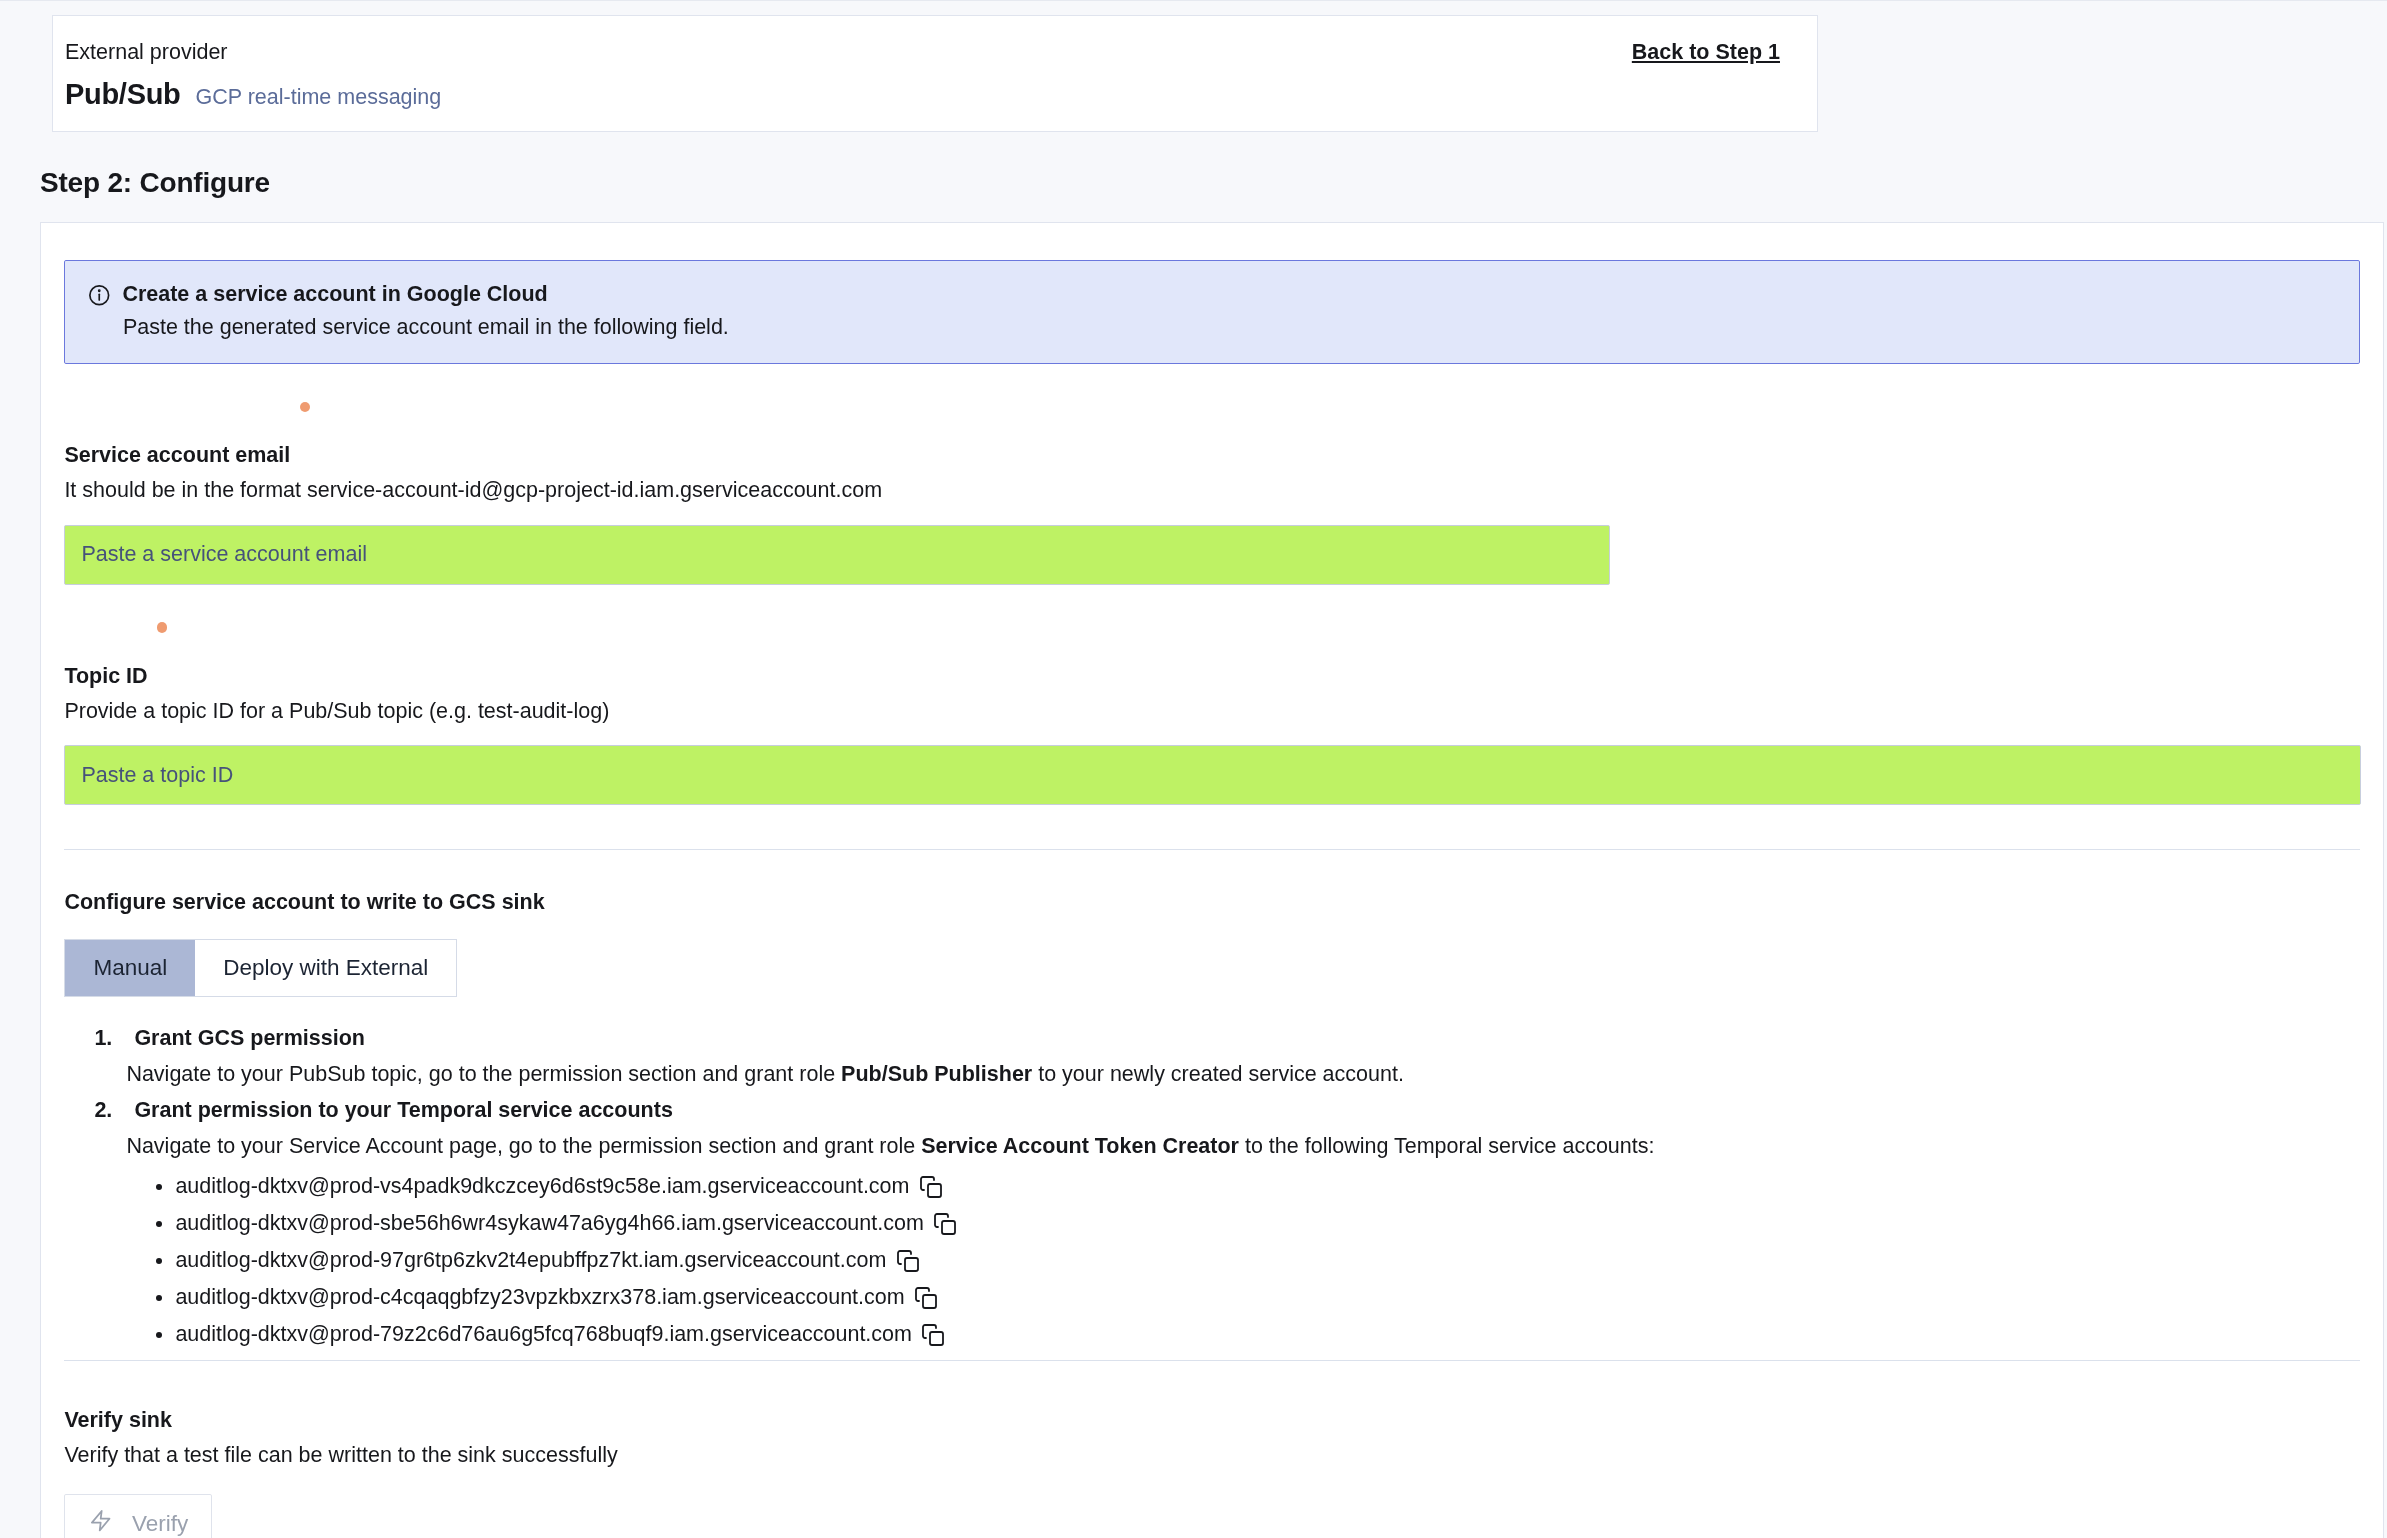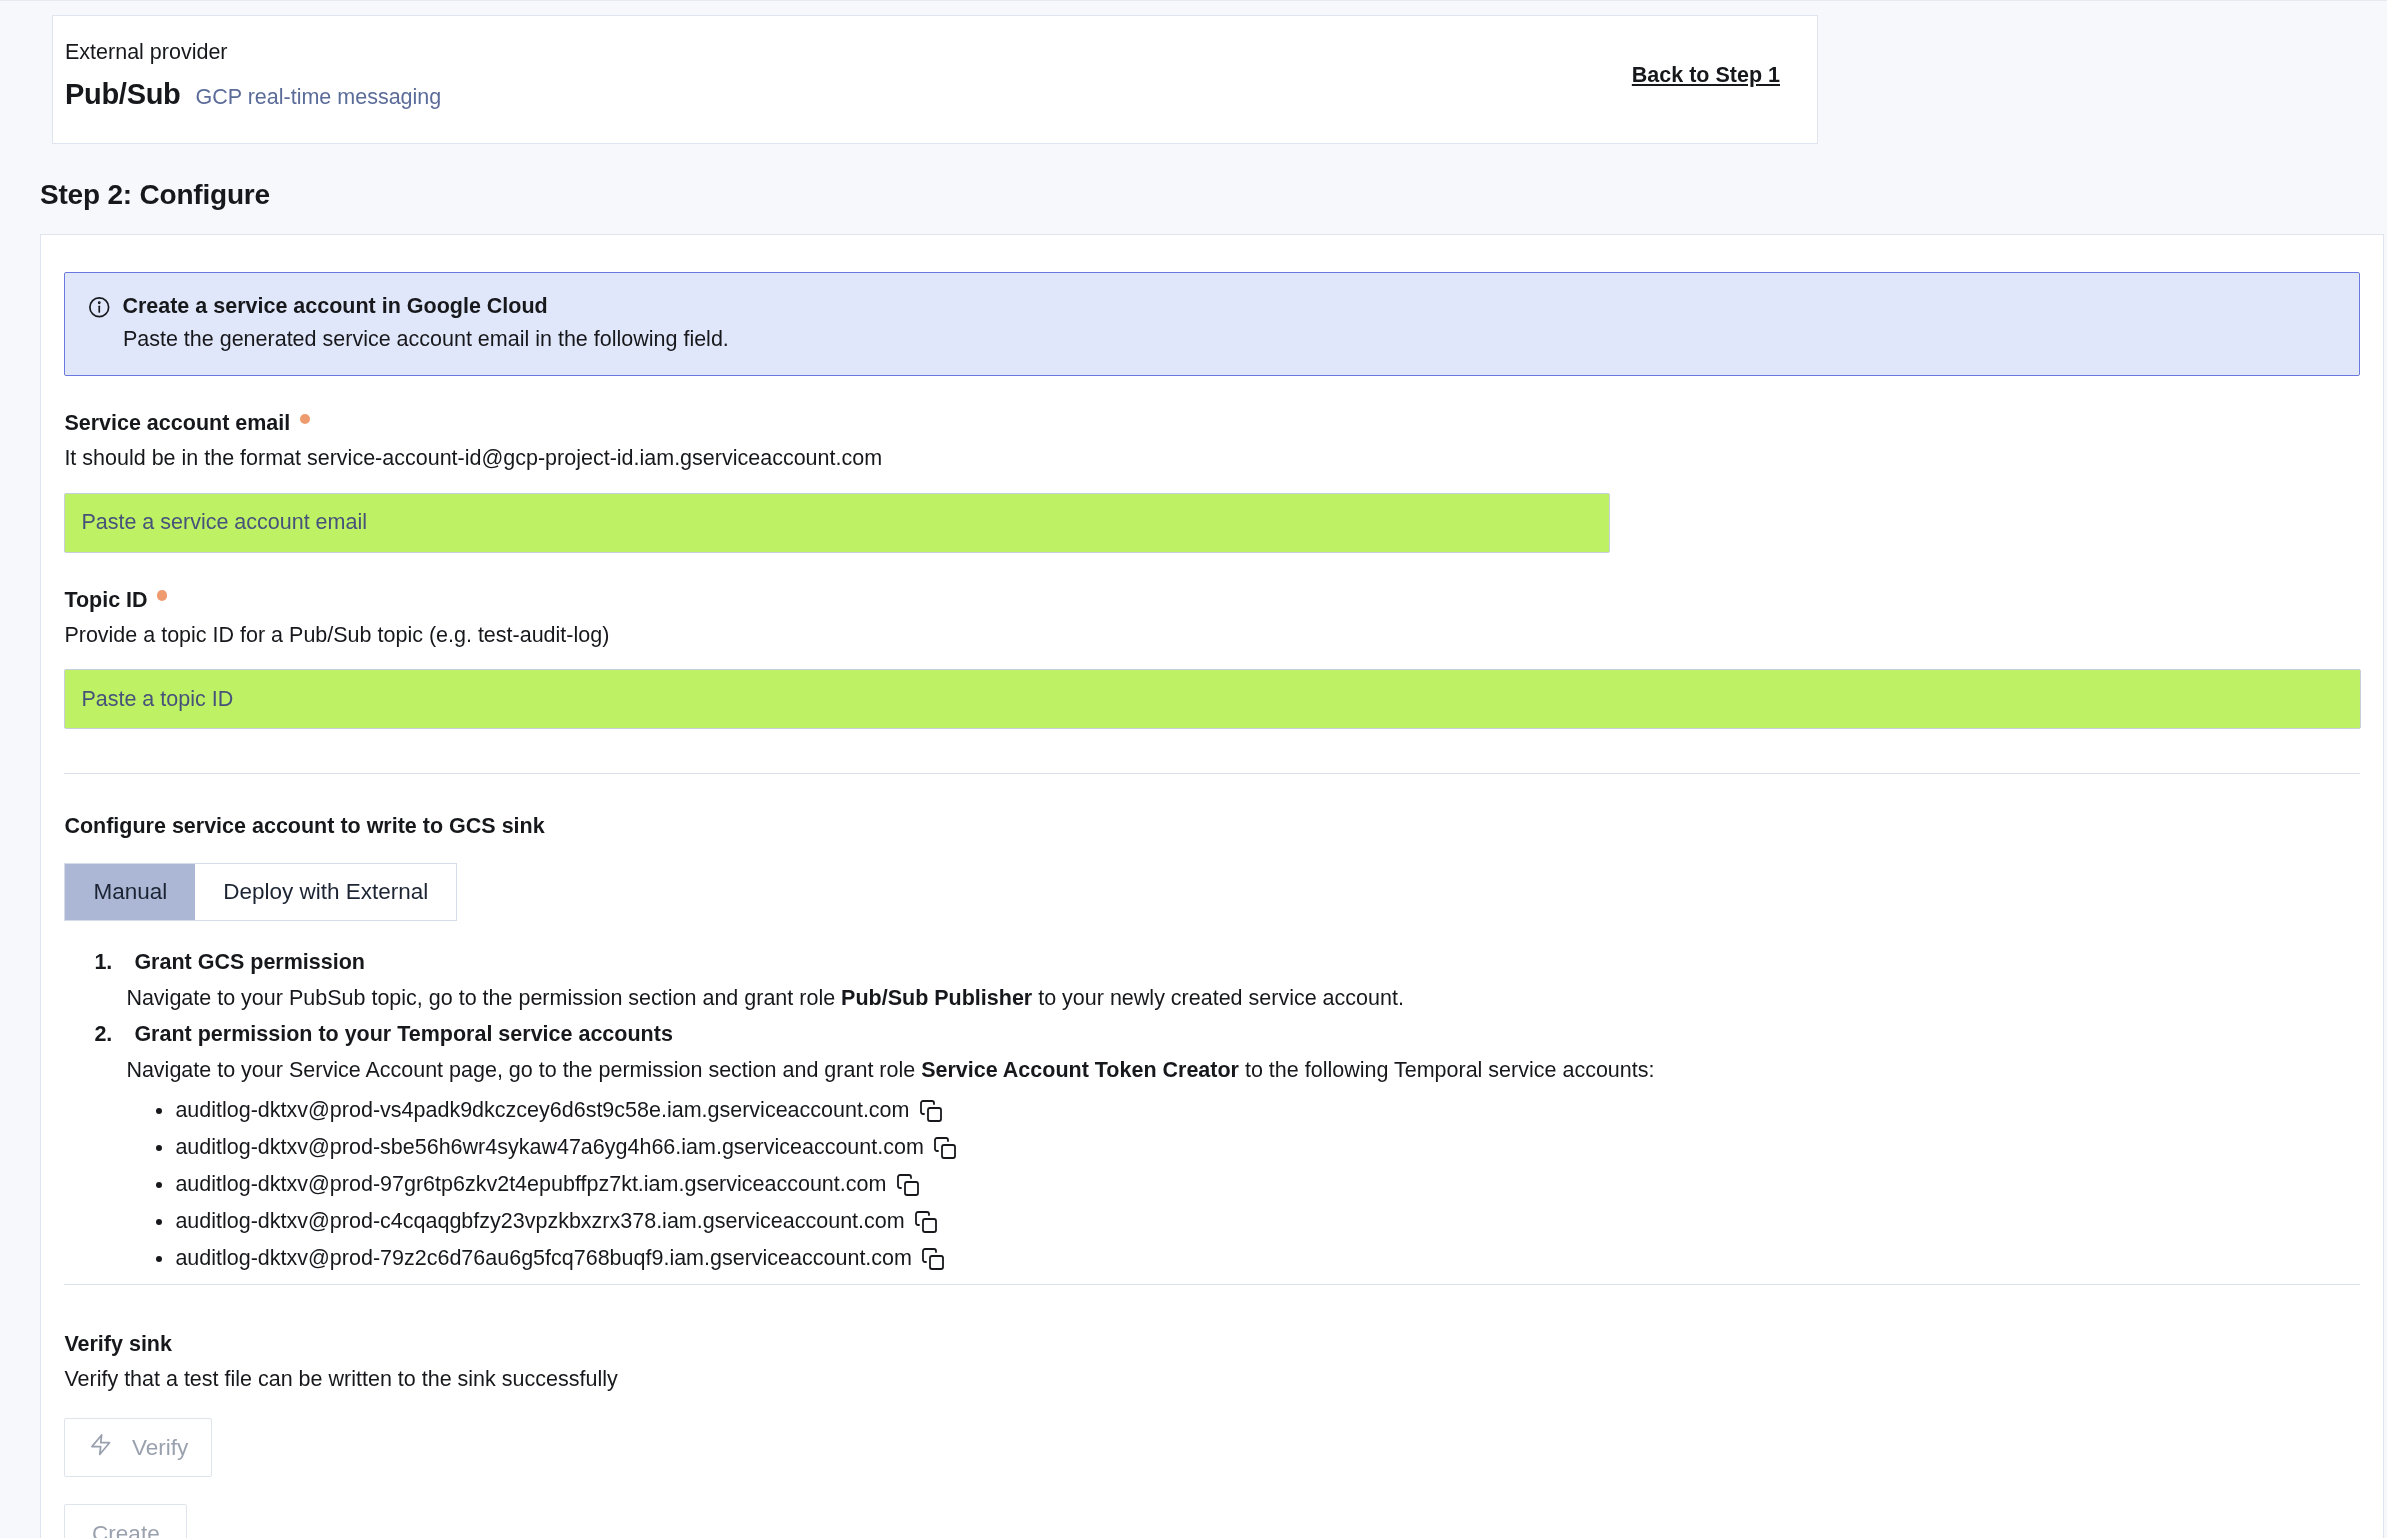--- a/index.html
+++ b/index.html
@@ -10,22 +10,22 @@
     width:2387px; height:1538px;
     position:relative;
     overflow:hidden;
     border-top:0.9px solid #e6e9f0;
   }
 
   
   .provider-card{
     width:1766px; margin:14px 0 0 52px;
     background:#fff; border:0.9px solid #e0e4ee;
-    padding:24px 37px 32px 12px;
-    display:flex; justify-content:space-between; align-items:center;
+    padding:24px 37px 20px 12px;
+    display:flex; justify-content:space-between; 
   }
   .provider-overline{ font-size:21.5px; color:#17181c; }
   .provider-row{ display:flex; align-items:baseline; gap:15px; margin-top:13px; }
   .provider-name{ font-size:29px; font-weight:700; letter-spacing:-0.3px; }
   .provider-subtitle{ font-size:21.5px; color:#5b6c99; }
   .back-link{ font-size:21.5px; font-weight:600; color:#17181c; text-decoration:underline; cursor:pointer; }
 
   
   .step-title{ margin:35px 0 0 40px; font-size:28px; font-weight:700; letter-spacing:-0.2px; }
 
@@ -41,21 +41,21 @@
     background:#e1e7fa; border:0.9px solid #6b78dd; border-radius:1.9px;
     padding:20.6px 22.5px 22.5px 22.5px;
   }
   .banner-title-row{ display:flex; align-items:flex-end; gap:12px; }
   .banner-title{ font-size:21.5px; font-weight:700; }
   .banner-body{ font-size:21.5px; margin:8.4px 0 0 35px; }
   .info-icon svg{ display:block; }
 
   
   .field-label-row{ display:flex; align-items:flex-start; gap:9.4px; margin-top:35px; }
-  .field-label{ font-size:21.5px; font-weight:700; }
+  .field-label{ font-size:21.5px; font-weight:700;margin-top:44px; }
   .req-dot{ width:10.3px; height:10.3px; border-radius:50%; background:#ef9b70; margin-top:2.8px; display:inline-block; }
   .field-hint{ font-size:21.5px; margin-top:10.3px; }
   .text-input{
     display:block; margin-top:21.5px; height:60px;
     border:0.9px solid #c7cedd; border-radius:1.9px; background:#bef264;
     font-family:"Liberation Sans", sans-serif;
     font-size:21.5px; color:#17181c; padding:0 16px; outline:none;
   }
   .text-input::placeholder{ color:#46527a; opacity:1; }
   .input-email{ width:1546px; }

